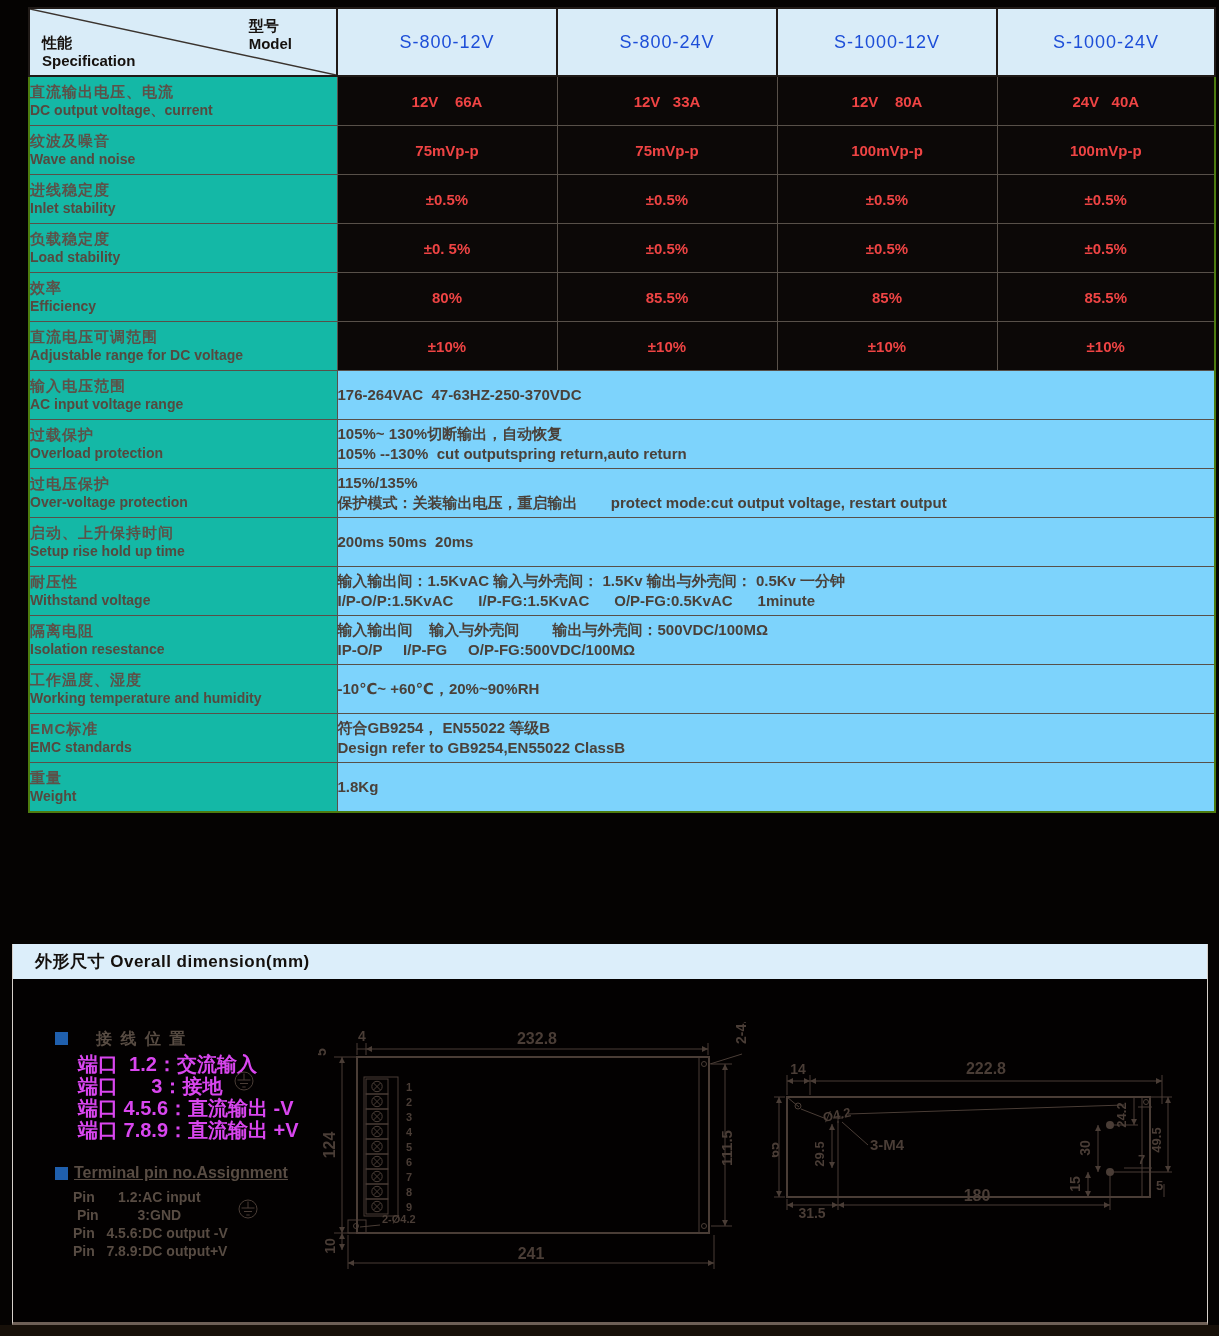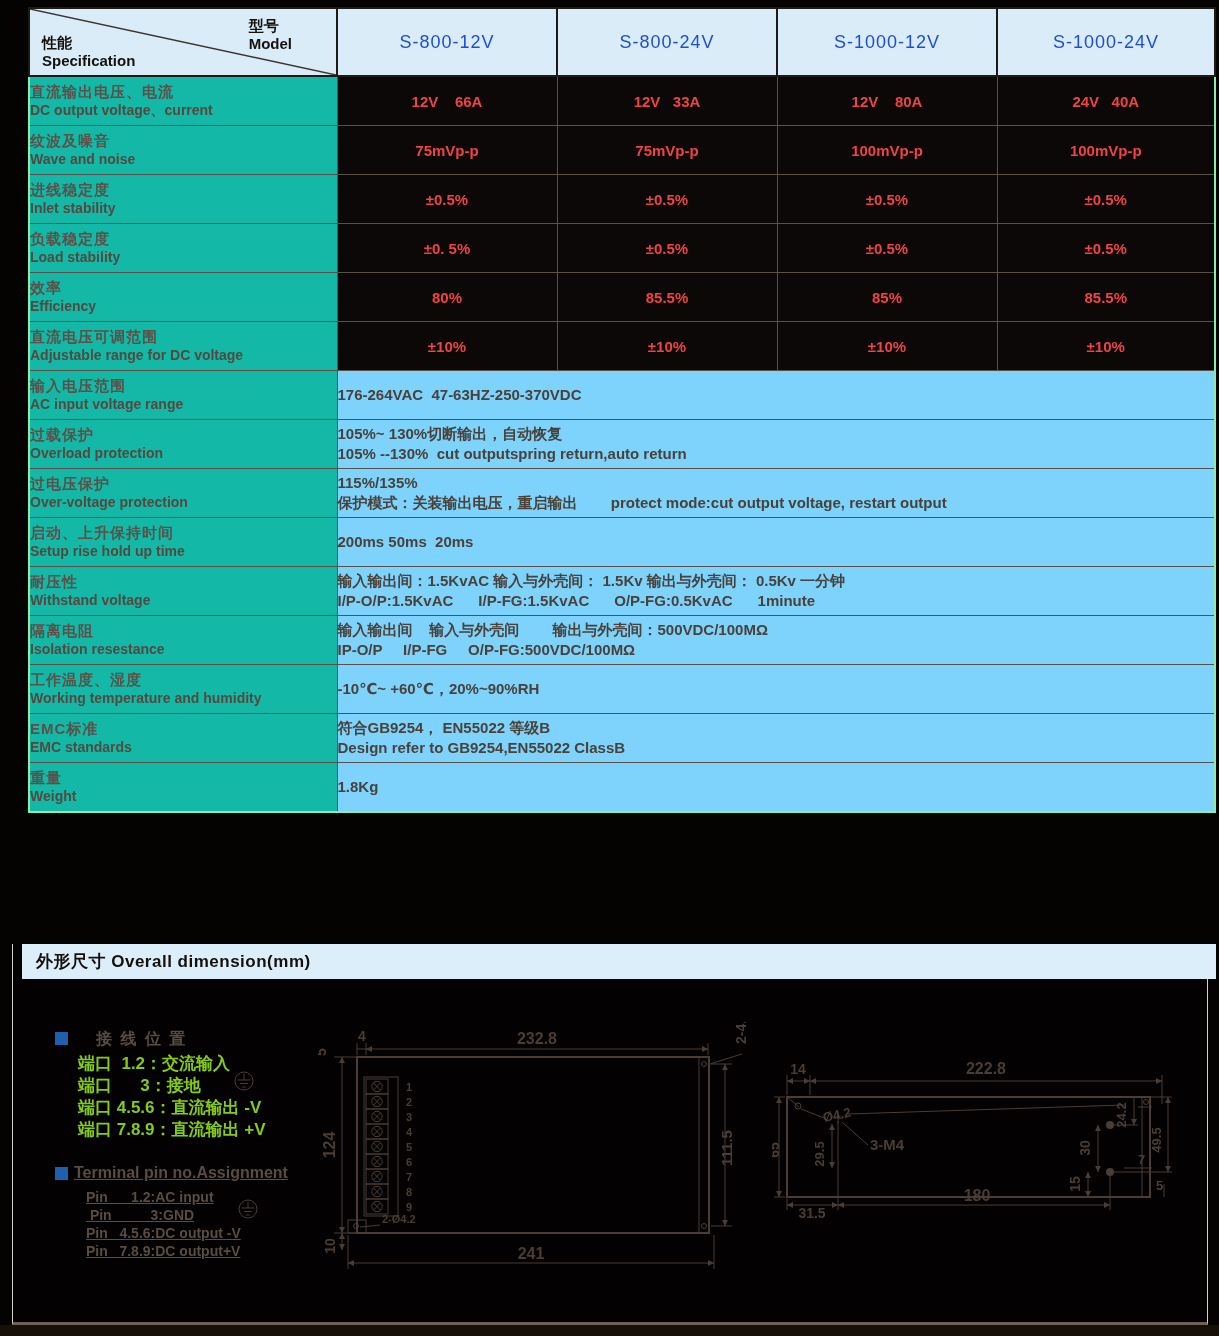--- a/index.html
+++ b/index.html
@@ -1,44 +1,44 @@
 <!DOCTYPE html>
 <html><head>
 <meta charset="utf-8">
 <style>
   html,body{margin:0;padding:0;background:#000;}
   .page{position:relative;width:1219px;height:1336px;background:#050302;overflow:hidden;
         font-family:"Liberation Sans","DejaVu Sans",sans-serif;}
   
   table.spec{position:absolute;left:28px;top:7px;width:1186px;border-collapse:collapse;
-             table-layout:fixed;border:2px solid #86efac;}
+             table-layout:fixed;border:2px solid #4d7c0f;}
   table.spec td,table.spec th{border:1px solid #585049;padding:0;vertical-align:middle;}
   tr.hdr th{background:#d9ecf8;border:2px solid #201a17;height:66px;position:relative;}
   th.diag{overflow:hidden;}
   th.diag svg{position:absolute;inset:0;width:100%;height:100%;}
   .hdr-model-lbl{position:absolute;right:44px;top:8px;text-align:left;color:#16110e;
                  font-size:15px;line-height:1.2;font-weight:bold;}
   .hdr-spec-lbl{position:absolute;left:12px;bottom:5px;text-align:left;color:#16110e;
                 font-size:15px;line-height:1.2;font-weight:bold;}
   .model-name{color:#1d4ed8;font-size:18px;font-weight:normal;letter-spacing:1px;text-align:center;}
   td.lbl{background:#14b8a6;height:48px;padding:2px 6px 2px 12px;}
   .zh{color:#5c5148;font-size:15px;font-weight:bold;letter-spacing:1px;line-height:1.25;white-space:pre-wrap;}
   .en{color:#55493f;font-size:14px;font-weight:bold;line-height:1.2;white-space:pre-wrap;}
   td.val{background:#0c0807;color:#ef4444;font-size:15px;font-weight:bold;text-align:center;white-space:pre-wrap;}
   td.spn{background:#7dd3fc;color:#4a413a;font-size:15px;font-weight:bold;text-align:left;
          padding-left:76px;white-space:pre-wrap;line-height:1.35;}
   
   .dimbox{position:absolute;left:12px;top:944px;width:1194px;height:378px;background:#030101;
           border-left:1px solid #d6d0ca;border-right:1px solid #d6d0ca;border-bottom:3px solid #6e6057;}
-  .dimband{position:absolute;left:9px;top:0;width:100%;height:35px;background:#dceefa;
-           color:#14100d;font-size:17px;line-height:35px;padding-left:14px;box-sizing:border-box;
+  .dimband{position:absolute;left:0;top:0;width:100%;height:35px;background:#dceefa;
+           color:#14100d;font-size:17px;line-height:35px;padding-left:22px;box-sizing:border-box;
            font-weight:bold;letter-spacing:0.5px;}
   .bullet{position:absolute;width:13px;height:13px;background:#1f5fad;}
   .blk-title{position:absolute;color:#584c43;font-weight:bold;font-size:16px;letter-spacing:2px;white-space:pre;}
-  .blk-lines{position:absolute;color:#84cc16;font-weight:bold;font-size:17px;line-height:22px;white-space:pre;}
+  .blk-lines{position:absolute;color:#d946ef;font-weight:bold;font-size:20px;line-height:22px;white-space:pre;}
   .blk-lines-en{position:absolute;color:#584c43;font-weight:bold;font-size:14px;line-height:18px;white-space:pre;}
   .gnd{position:absolute;}
   .drawing{position:absolute;}
   .drawing text{fill:#4a3d36;font-weight:bold;font-family:"Liberation Sans",sans-serif;}
   .ln{stroke:#4a3d36;stroke-width:1;fill:none;}
   .ln2{stroke:#4a3d36;stroke-width:2;fill:none;}
   .dot{fill:#4a3d36;stroke:none;}
   .botstrip{position:absolute;left:0;top:1325px;width:1219px;height:11px;background:#171009;}
 </style>
 </head>
@@ -221,21 +221,21 @@
 端口 7.8.9：直流输出 +V</div>
   <svg class="gnd" style="left:233px;top:1070px;" width="22" height="22" viewBox="0 0 22 22">
     <circle cx="11" cy="11" r="9" class="ln" stroke-width="1.6"></circle>
     <line x1="11" y1="3.5" x2="11" y2="10" class="ln" stroke-width="1.6"></line>
     <line x1="4.5" y1="10" x2="17.5" y2="10" class="ln" stroke-width="1.6"></line>
     <line x1="7" y1="13.5" x2="15" y2="13.5" class="ln" stroke-width="1.6"></line>
     <line x1="9.3" y1="17" x2="12.7" y2="17" class="ln" stroke-width="1.6"></line>
   </svg>
   <div class="bullet" style="left:55px;top:1167px;"></div>
   <div class="blk-title" style="left:74px;top:1164px;letter-spacing:0;text-decoration:underline;">Terminal pin no.Assignment</div>
-  <div class="blk-lines-en" style="left:86px;top:1188px;text-decoration:underline;">Pin      1.2:AC input
+  <div class="blk-lines-en" style="left:73px;top:1188px;">Pin      1.2:AC input
  Pin          3:GND
 Pin   4.5.6:DC output -V
 Pin   7.8.9:DC output+V</div>
   <svg class="gnd" style="left:237px;top:1198px;" width="22" height="22" viewBox="0 0 22 22">
     <circle cx="11" cy="11" r="9" class="ln" stroke-width="1.6"></circle>
     <line x1="11" y1="3.5" x2="11" y2="10" class="ln" stroke-width="1.6"></line>
     <line x1="4.5" y1="10" x2="17.5" y2="10" class="ln" stroke-width="1.6"></line>
     <line x1="7" y1="13.5" x2="15" y2="13.5" class="ln" stroke-width="1.6"></line>
     <line x1="9.3" y1="17" x2="12.7" y2="17" class="ln" stroke-width="1.6"></line>
   </svg>

